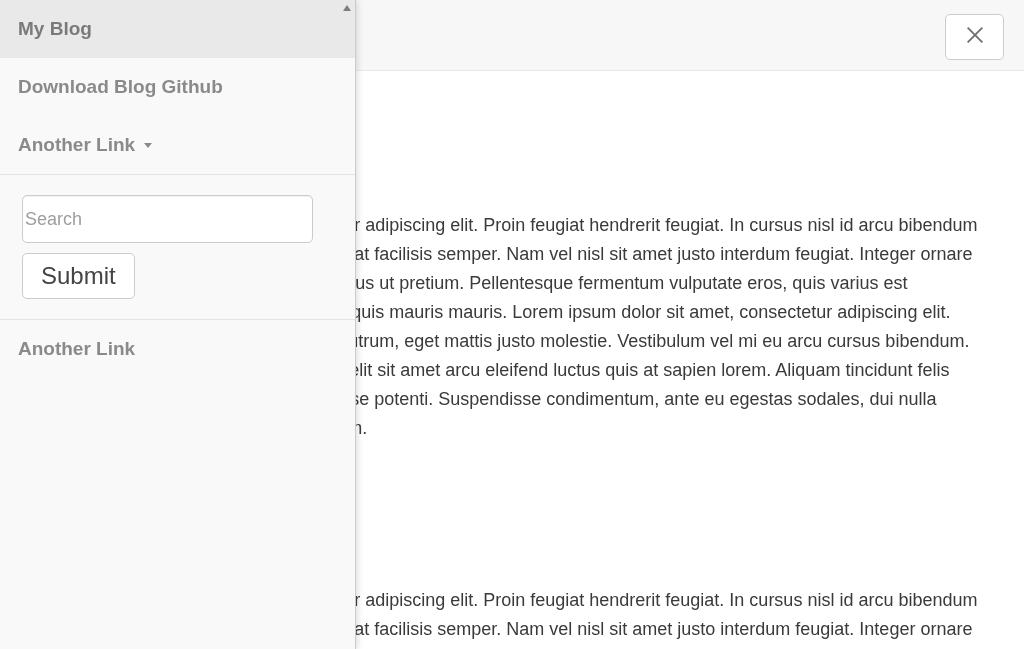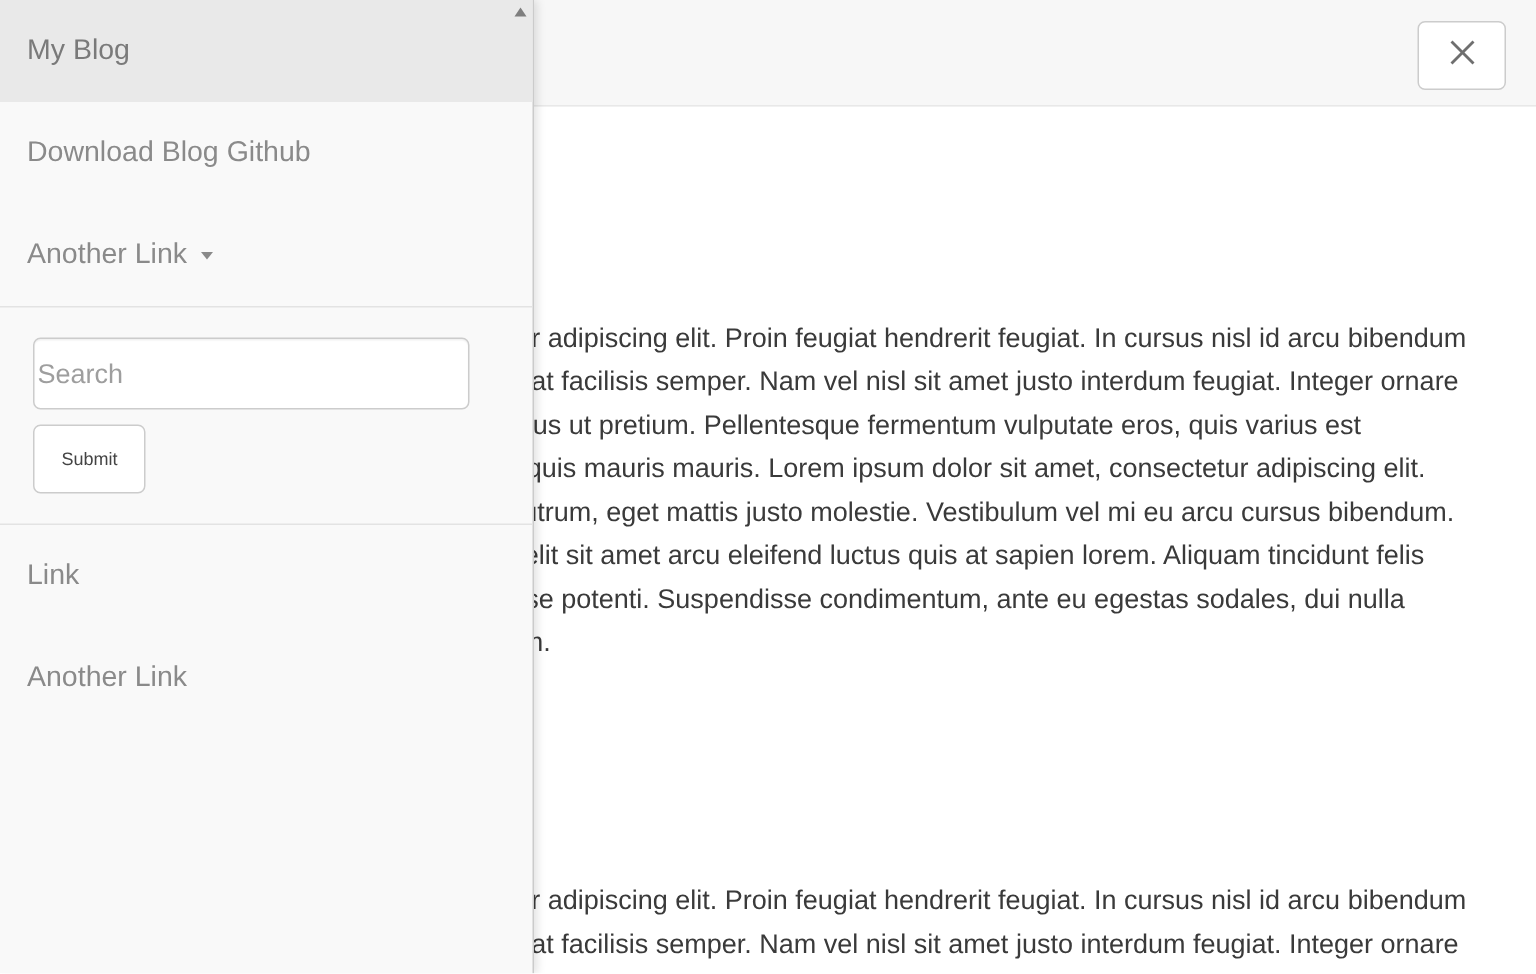--- a/index.html
+++ b/index.html
@@ -87,25 +87,26 @@
     height: 16px;
     display: flex;
     align-items: center;
     justify-content: center;
   }
   .sidebar-scrollarrow svg { width: 10px; height: 10px; fill: #7e7e7e; }
 
   .nav-item {
     display: flex;
     align-items: center;
-    height: 68px;
+    height: 58px;
     padding: 0 18px;
     font-size: 19px;
     color: #8a8a8a;
     cursor: pointer;
+    font-weight: bold;
   }
   .nav-item.active {
     background: #e9e9e9;
     color: #7a7a7a;
   }
   .caret-down-icon {
     margin-left: 8px;
     display: inline-flex;
   }
   .caret-down-icon svg { width: 10px; height: 10px; fill: #8a8a8a; }
@@ -126,21 +127,21 @@
     border: 1px solid #ccc;
     border-radius: 5px;
     background: #fff;
     box-shadow: inset 0 1px 1px rgba(0,0,0,0.06);
   }
   .search-input::placeholder { color: #9e9e9e; }
   .submit-btn {
     margin-top: 10px;
     height: 46px;
     padding: 0 18px;
-    font-size: 12px;
+    font-size: 24px;
     color: #444;
     background: #fff;
     border: 1px solid #ccc;
     border-radius: 5px;
     cursor: pointer;
   }
 </style>
 </head>
 <body>
 
@@ -190,20 +191,17 @@
 
     <div class="sidebar-form">
       <input class="search-input" type="text" placeholder="Search" style="">
       <br>
       <button class="submit-btn">Submit</button>
     </div>
 
     <div class="sidebar-divider"></div>
 
     <div class="nav-item">
-      <span>Link</span>
-    </div>
-    <div class="nav-item">
       <span>Another Link</span>
     </div>
   </div>
 
 </div>
 
 </body></html>

